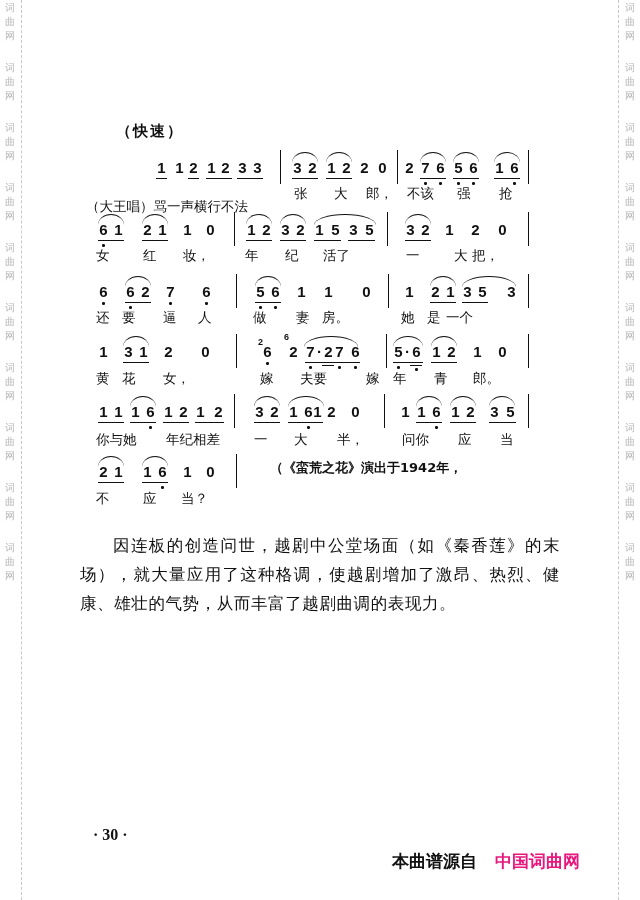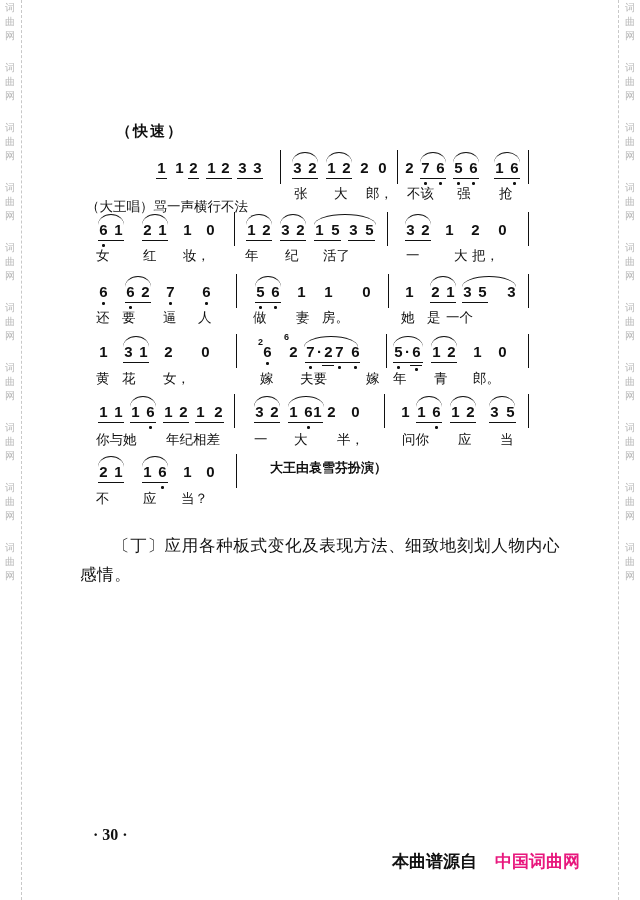--- a/index.html
+++ b/index.html
@@ -374,24 +374,24 @@
     <span class="n" style="left:205px;top:464px">0</span>
     <div class="bar" style="left:236px;top:454px;height:34px"></div>
 
     <span class="lyr" style="left:96px;top:490px">不</span>
     <span class="lyr" style="left:143px;top:490px">应</span>
     <span class="lyr" style="left:181px;top:490px">当？</span>
   </div>
 </div>
 
 <div class="note-text">
-  <div>大王由袁雪芬扮演）</div>
+  <div>（《蛮荒之花》演出于1942年，</div>
 </div>
 
 <div class="body">
-  <p>〔丁〕应用各种板式变化及表现方法、细致地刻划人物内心感情。</p>
+  <p>因连板的创造问世，越剧中公堂场面（如《秦香莲》的末场），就大量应用了这种格调，使越剧增加了激昂、热烈、健康、雄壮的气势，从而丰富了越剧曲调的表现力。</p>
 </div>
 
 <div class="pagenum">· 30 ·</div>
 
 <div class="source">
   <span>本曲谱源自</span><span class="site" id="siteName" style="color: rgb(232, 23, 125);">中国词曲网</span>
 </div>
 
 </body></html>

